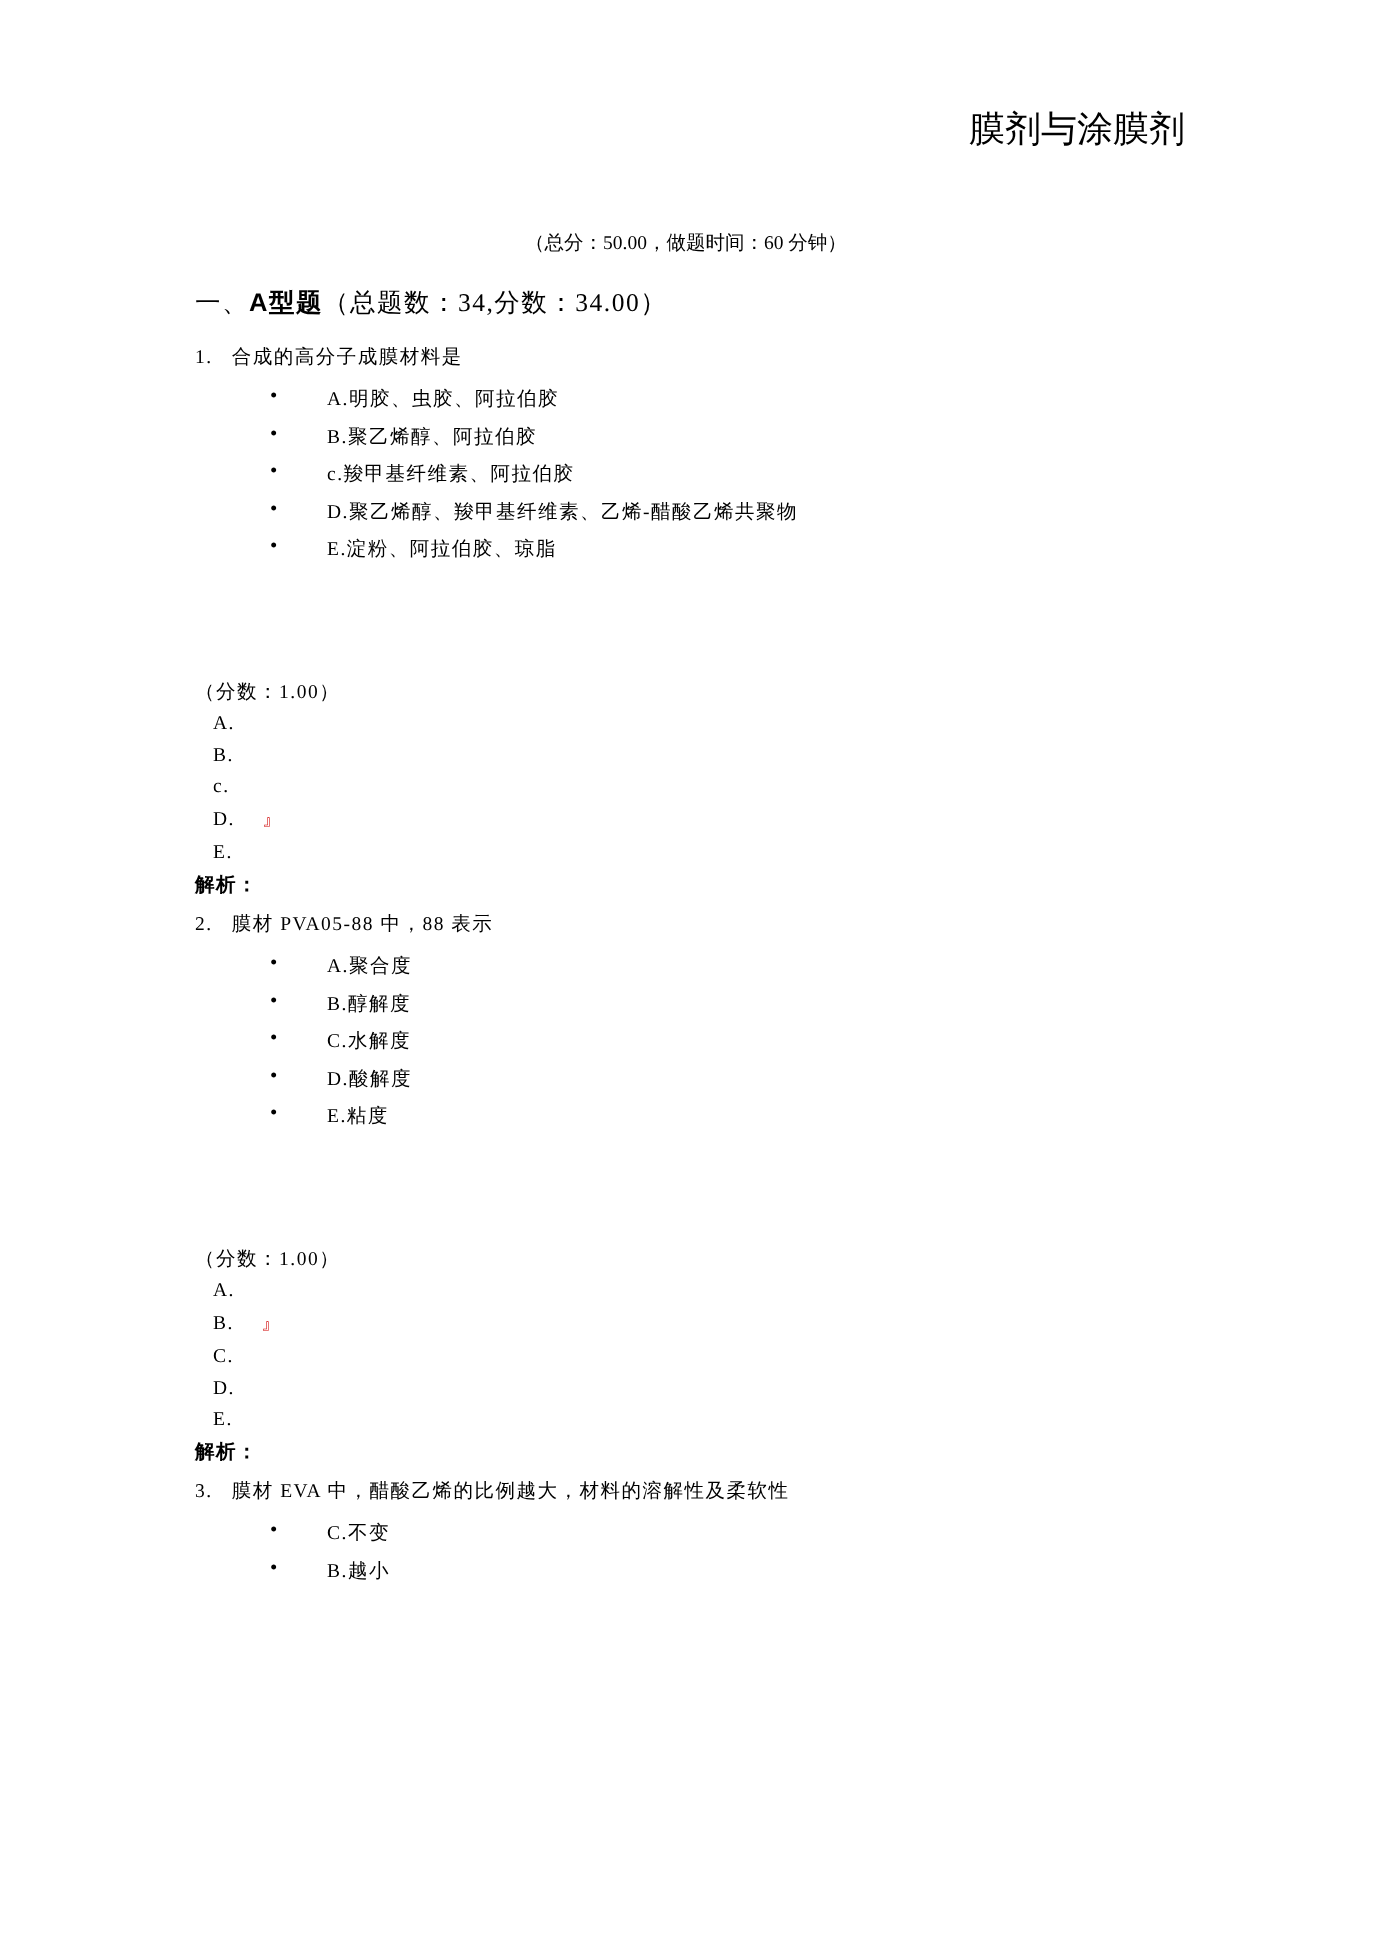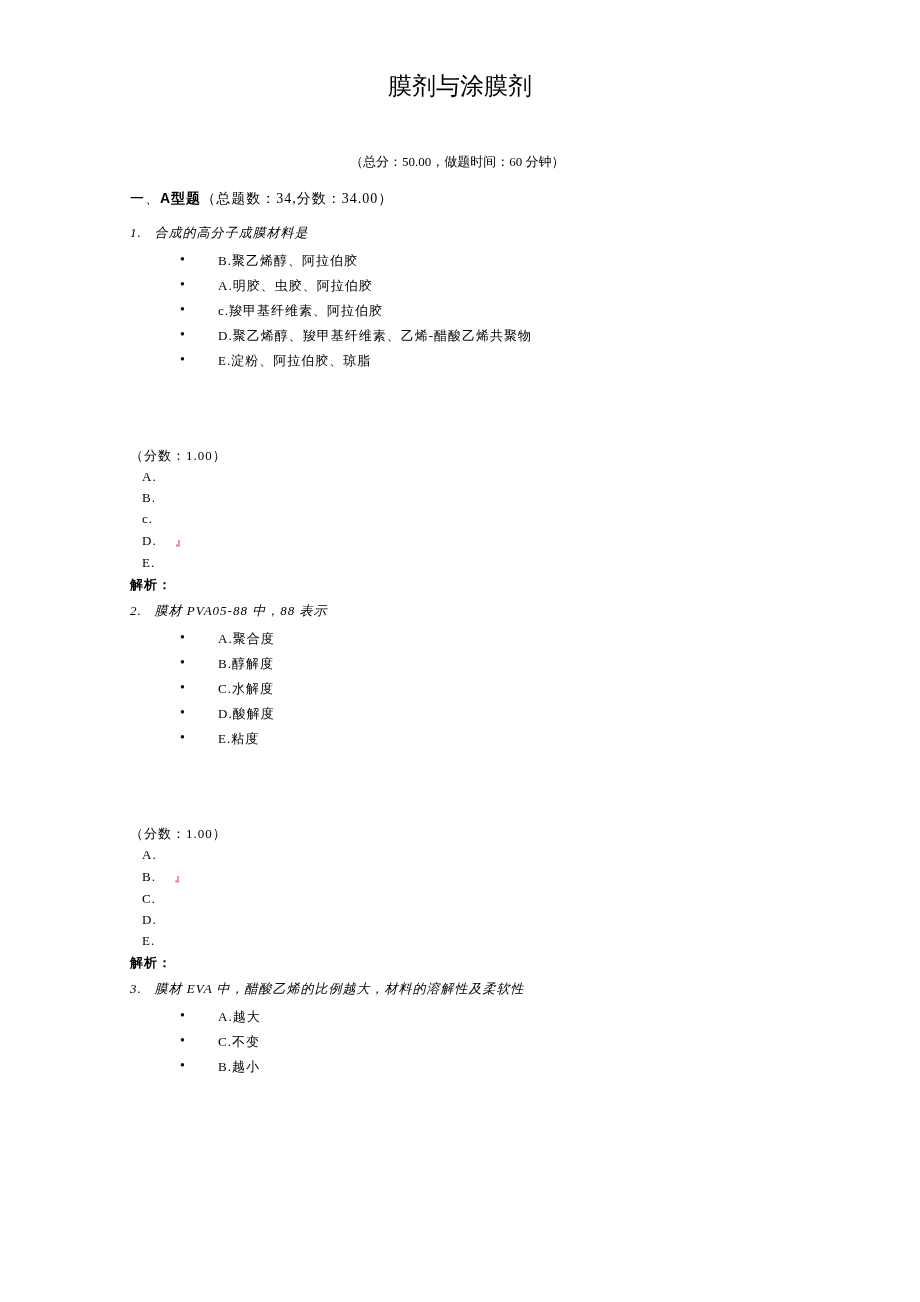--- a/index.html
+++ b/index.html
@@ -8,47 +8,46 @@
     background: #ffffff;
     font-family: "SimSun", "宋体", serif;
     font-size: 14px;
     color: #000;
     width: 920px;
   }
   .page {
     padding: 70px 130px 40px 130px;
   }
   h1 {
-    text-align: center;
+    text-align: right;
     font-size: 24px;
     font-weight: normal;
     margin: 0 0 50px 0;
     font-family: "SimSun", "宋体", serif;
   }
   .meta {
     text-align: left;
     margin: 0 0 18px 220px;
     font-size: 13px;
     line-height: 1.5;
     width: 260px;
   }
   .section-head {
-    font-size: 14px;
+    font-size: 17px;
     margin-bottom: 16px;
     letter-spacing: 1px;
   }
   .section-head .bold {
     font-family: "SimHei", "黑体", sans-serif;
     font-weight: bold;
   }
   .q-stem {
     margin: 4px 0 10px 0;
     font-size: 13px;
     letter-spacing: 1px;
-    font-style: italic;
   }
   ul.opts {
     list-style: none;
     padding: 0;
     margin: 0 0 0 50px;
   }
   ul.opts li {
     position: relative;
     padding-left: 38px;
     margin-bottom: 7px;
@@ -99,22 +98,22 @@
   <div class="meta">（总分：50.00，做题时间：60 分钟）</div>
 
   <div class="section-head">
     <span>一、</span><span class="bold">A型题</span><span>（总题数：34,分数：34.00）</span>
   </div>
 
   <div class="q-stem">
     <span>1.</span>&nbsp;&nbsp;&nbsp;<span>合成的高分子成膜材料是</span>
   </div>
   <ul class="opts">
+    <li>A.明胶、虫胶、阿拉伯胶</li>
     <li>B.聚乙烯醇、阿拉伯胶</li>
-    <li>A.明胶、虫胶、阿拉伯胶</li>
     <li>c.羧甲基纤维素、阿拉伯胶</li>
     <li>D.聚乙烯醇、羧甲基纤维素、乙烯-醋酸乙烯共聚物</li>
     <li>E.淀粉、阿拉伯胶、琼脂</li>
   </ul>
   <div class="spacer"></div>
   <div class="score">（分数：1.00）</div>
   <div class="ans-list">
     <div>A.</div>
     <div>B.</div>
     <div>c.</div>
@@ -141,17 +140,16 @@
     <div>C.</div>
     <div>D.</div>
     <div>E.</div>
   </div>
   <div class="analysis">解析：</div>
 
   <div class="q-stem">
     <span>3.</span>&nbsp;&nbsp;&nbsp;<span>膜材 EVA 中，醋酸乙烯的比例越大，材料的溶解性及柔软性</span>
   </div>
   <ul class="opts">
-    <li>A.越大</li>
     <li>C.不变</li>
     <li>B.越小</li>
   </ul>
 </div>
 
 </body></html>

